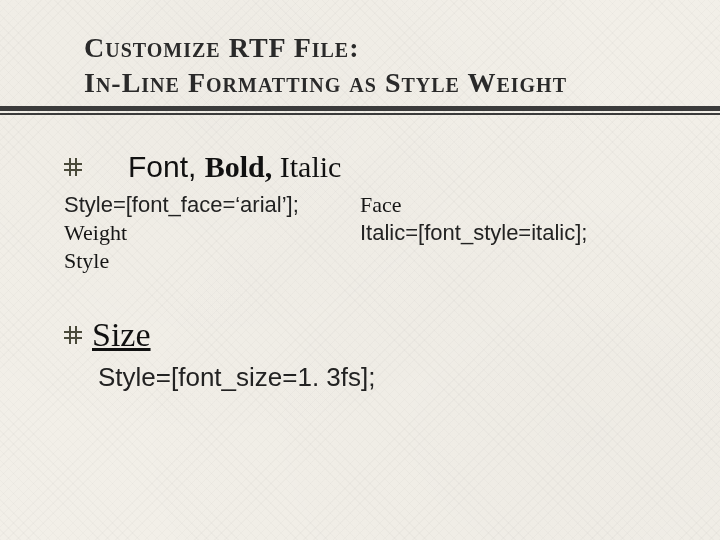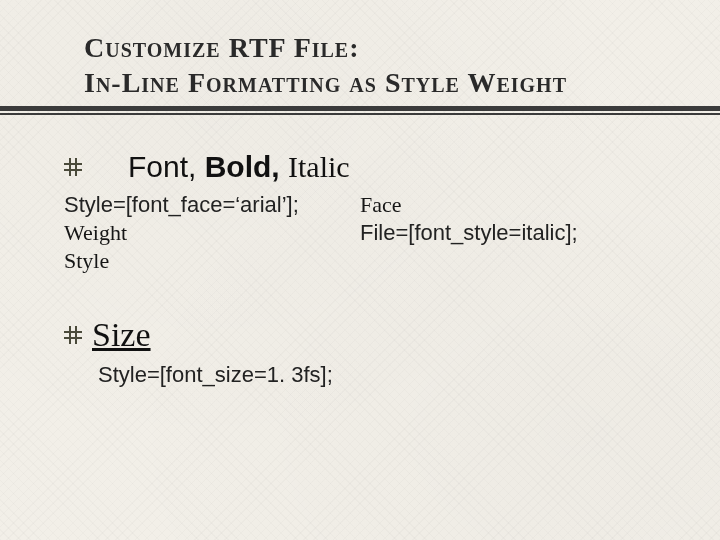--- a/index.html
+++ b/index.html
@@ -100,21 +100,21 @@
   .bullet-hash .h1 { left: 0; right: 0; top: 5px; height: 2px; }
   .bullet-hash .h2 { left: 0; right: 0; top: 11px; height: 2px; }
   .bullet-hash .v1 { top: 0; bottom: 0; left: 5px; width: 2px; }
   .bullet-hash .v2 { top: 0; bottom: 0; left: 11px; width: 2px; }
 
   .h-font {
     font-size: 30px;
     color: #111;
   }
   .h-font .seg-font { font-family: Arial, sans-serif; font-weight: 400; margin-left: 36px; }
-  .h-font .seg-bold { font-family: Liberation Sans, sans-serif; font-weight: 700; }
+  .h-font .seg-bold { font-family: Liberation Serif, serif; font-weight: 700; }
   .h-font .seg-italic { font-family: "Times New Roman", Times, serif; font-weight: 400; margin-top: 48px; }
 
   .sub-block {
     margin-top: 4px;
     display: grid;
     grid-template-columns: 290px auto;
     column-gap: 6px;
     row-gap: 2px;
     font-size: 22px;
   }
@@ -133,21 +133,21 @@
   .h-size {
     font-family: "Times New Roman", Times, serif;
     font-size: 34px;
     color: #111;
     text-decoration: underline;
   }
   .size-sub {
     margin-left: 34px;
     margin-top: 6px;
     font-family: Arial, sans-serif;
-    font-size: 22px;
+    font-size: 26px;
     color: #222;
   }
 </style>
 </head>
 <body>
 
 <div class="texture"></div>
 
 <div class="slide">
 
@@ -172,21 +172,21 @@
       </span>
       <span class="h-font">
         <span class="seg-font">Font, </span><span class="seg-bold">Bold, </span><span class="seg-italic">Italic</span>
       </span>
     </div>
 
     <div class="sub-block">
       <div class="code">Style=[font_face=‘arial’];</div>
       <div class="lab">Face</div>
       <div class="lab">Weight</div>
-      <div class="code">File=[font_style=italic];</div>
+      <div class="code">Italic=[font_style=italic];</div>
       <div class="lab">Style</div>
     </div>
 
     <div class="bullet-row size-row">
       <span class="bullet-hash">
         <span class="h1"></span>
           <span class="h2"></span>
           <span class="v1"></span>
           <span class="v2"></span>
       </span>

